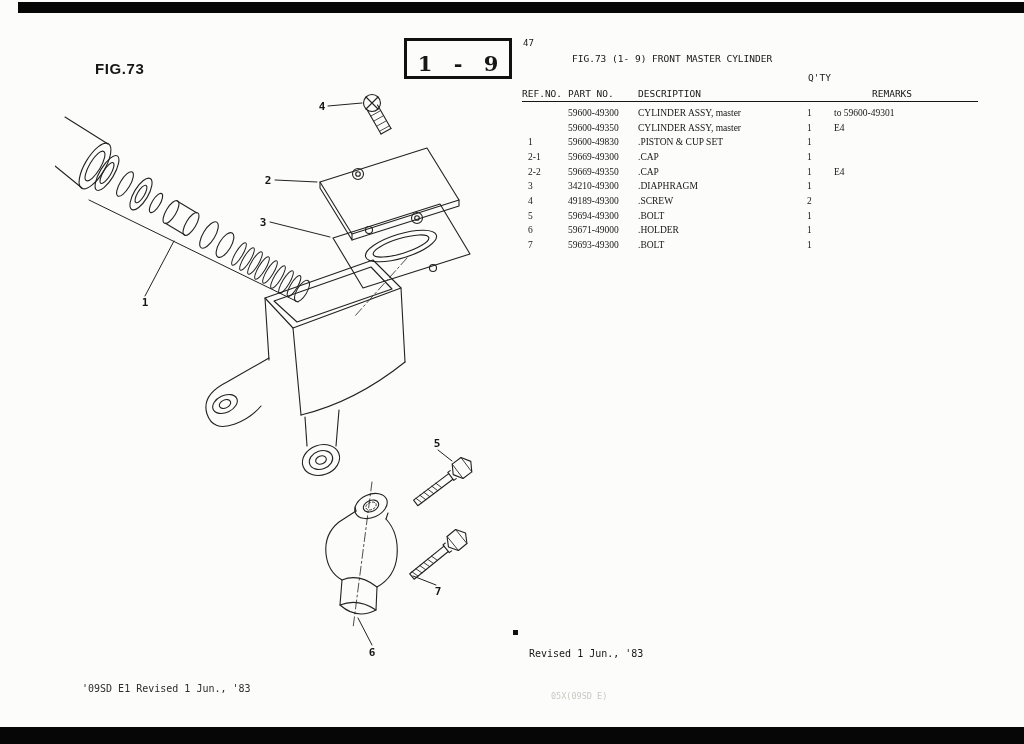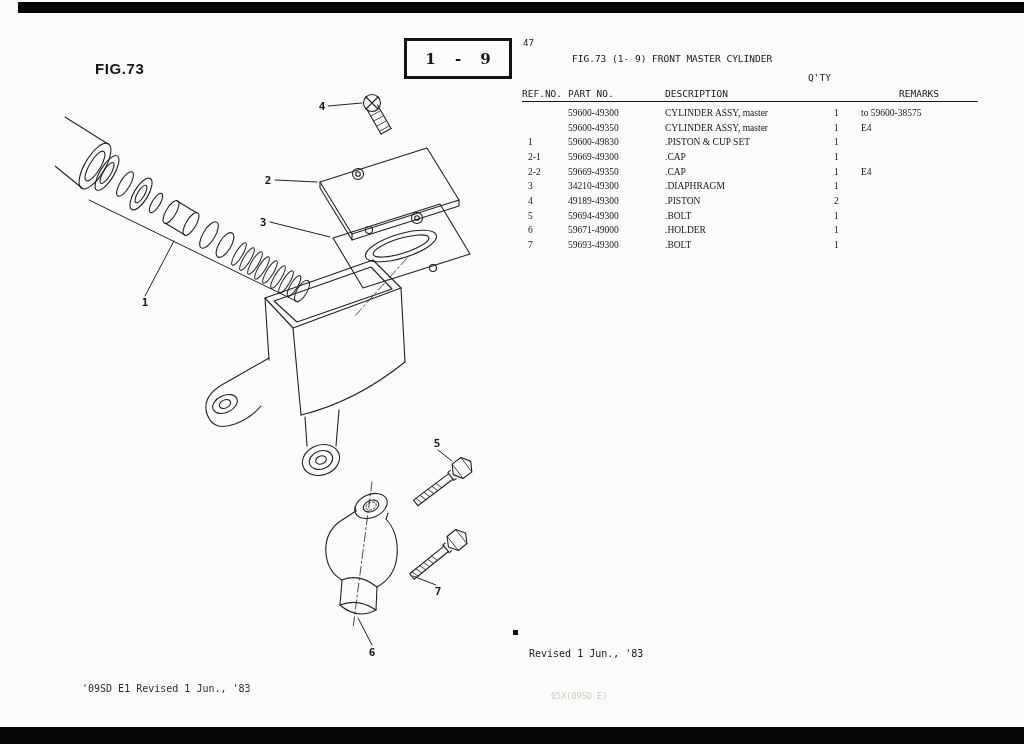--- a/index.html
+++ b/index.html
@@ -3,29 +3,29 @@
 <meta charset="utf-8">
 <style>
   html,body{margin:0;padding:0;background:#e8e8e6;}
   .page{position:relative;width:1024px;height:744px;background:#fcfcfa;overflow:hidden;
         font-family:"DejaVu Sans Mono",monospace;color:#161616;}
   .bar-top{position:absolute;left:18px;right:0;top:2px;height:11px;background:#060606;}
   .bar-bottom{position:absolute;left:0;right:0;bottom:0;height:17px;background:#060606;}
   .fig-label{position:absolute;left:95px;top:48px;font-family:"Liberation Sans",sans-serif;
              font-weight:bold;font-size:15px;letter-spacing:.6px;margin-top:12px;}
   .range-box{position:absolute;left:404px;top:38px;width:102px;height:35px;border:3px solid #111;
-             display:flex;align-items:center;justify-content:center;
-             font-family:"DejaVu Serif",serif;font-weight:bold;font-size:15px;letter-spacing:7px;text-indent:7px;}
+             display:flex;align-items:flex-end;justify-content:center;
+             font-family:"DejaVu Serif",serif;font-weight:bold;font-size:21px;letter-spacing:7px;text-indent:7px;}
   .page-number{position:absolute;left:523px;top:38px;font-size:9px;}
   .table-title{position:absolute;left:572px;top:53px;font-size:9.5px;}
   .parts-table{position:absolute;left:522px;top:70px;width:456px;font-size:9.5px;}
   .qty-header{position:absolute;left:286px;top:2px;}
   .thead{display:flex;margin-top:18px;padding-bottom:2px;border-bottom:1.4px solid #161616;}
   .c-ref{width:46px;flex:none;}
-  .c-part{width:97px;flex:none;}
+  .c-part{width:70px;flex:none;}
   .c-desc{width:156px;flex:none;}
   .c-qty{width:40px;flex:none;}
   .c-rem{flex:1;}
   .thead .c-rem{padding-left:38px;}
   .row{display:flex;line-height:14.65px;white-space:pre;font-family:Liberation Serif, serif;}
   .row .c-ref{padding-left:6px;box-sizing:border-box;}
   .row .c-qty{padding-left:13px;box-sizing:border-box;}
   .tbody{margin-top:4px;}
   .footer-left{position:absolute;left:82px;top:683px;font-size:10px;color:#2d2d2d;}
   .footer-revised{position:absolute;left:529px;top:648px;font-size:10px;}
@@ -53,27 +53,27 @@
   <div class="parts-table">
     <div class="qty-header">Q'TY</div>
     <div class="thead">
       <span class="c-ref">REF.NO.</span>
       <span class="c-part">PART NO.</span>
       <span class="c-desc">DESCRIPTION</span>
       <span class="c-qty"></span>
       <span class="c-rem">REMARKS</span>
     </div>
     <div class="tbody" id="tbody">
-        <div class="row"><span class="c-ref"></span><span class="c-part">59600-49300</span><span class="c-desc">CYLINDER ASSY, master</span><span class="c-qty">1</span><span class="c-rem">to 59600-38575</span></div>
+        <div class="row"><span class="c-ref"></span><span class="c-part">59600-49300</span><span class="c-desc">CYLINDER ASSY, master</span><span class="c-qty">1</span><span class="c-rem">to 59600-49301</span></div>
         <div class="row"><span class="c-ref"></span><span class="c-part">59600-49350</span><span class="c-desc">CYLINDER ASSY, master</span><span class="c-qty">1</span><span class="c-rem">E4</span></div>
         <div class="row"><span class="c-ref">1</span><span class="c-part">59600-49830</span><span class="c-desc">.PISTON &amp; CUP SET</span><span class="c-qty">1</span><span class="c-rem"></span></div>
         <div class="row"><span class="c-ref">2-1</span><span class="c-part">59669-49300</span><span class="c-desc">.CAP</span><span class="c-qty">1</span><span class="c-rem"></span></div>
         <div class="row"><span class="c-ref">2-2</span><span class="c-part">59669-49350</span><span class="c-desc">.CAP</span><span class="c-qty">1</span><span class="c-rem">E4</span></div>
         <div class="row"><span class="c-ref">3</span><span class="c-part">34210-49300</span><span class="c-desc">.DIAPHRAGM</span><span class="c-qty">1</span><span class="c-rem"></span></div>
-        <div class="row"><span class="c-ref">4</span><span class="c-part">49189-49300</span><span class="c-desc">.PISTON</span><span class="c-qty">2</span><span class="c-rem"></span></div>
+        <div class="row"><span class="c-ref">4</span><span class="c-part">49189-49300</span><span class="c-desc">.SCREW</span><span class="c-qty">2</span><span class="c-rem"></span></div>
         <div class="row"><span class="c-ref">5</span><span class="c-part">59694-49300</span><span class="c-desc">.BOLT</span><span class="c-qty">1</span><span class="c-rem"></span></div>
         <div class="row"><span class="c-ref">6</span><span class="c-part">59671-49000</span><span class="c-desc">.HOLDER</span><span class="c-qty">1</span><span class="c-rem"></span></div>
         <div class="row"><span class="c-ref">7</span><span class="c-part">59693-49300</span><span class="c-desc">.BOLT</span><span class="c-qty">1</span><span class="c-rem"></span></div>
       </div>
   </div>
 
   <svg class="diagram" width="470" height="600" viewBox="0 0 470 600" fill="none" stroke="#222" stroke-width="1.1" stroke-linecap="round" stroke-linejoin="round">
 
     <g>
       <path d="M 10 47 L 53 74"></path>

